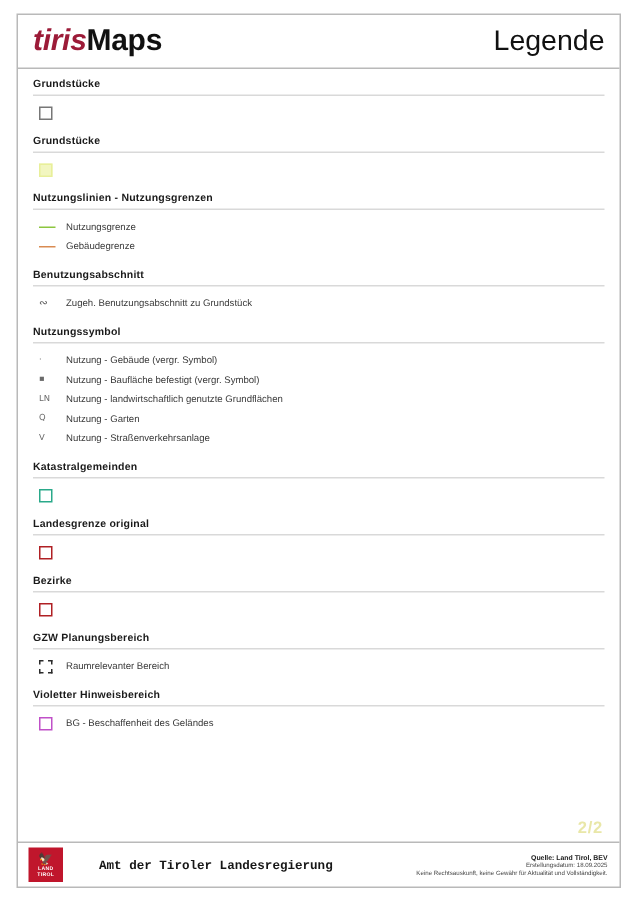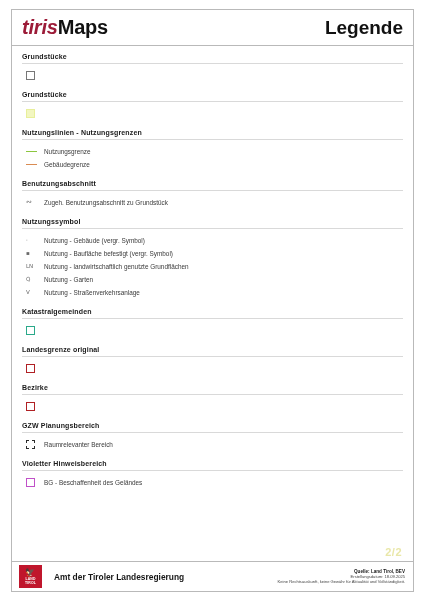--- a/index.html
+++ b/index.html
@@ -55,21 +55,21 @@
     font-style: italic;
     font-weight: bold;
     color: #9c1b38;
   }
   .brand .maps {
     font-weight: bold;
     color: #111111;
   }
   .doc-title {
     font-size: 19px;
-    font-weight: bold;
+    font-weight: normal;
     color: #111111;
     white-space: nowrap;
   }
 
   
   .legend-body {
     flex: 1 1 auto;
     position: relative;
     padding: 7px 10px 0 10px;
     overflow: hidden;
@@ -200,22 +200,23 @@
     line-height: 4px;
     color: #ffffff;
     font-weight: bold;
     letter-spacing: 0.2px;
     text-align: center;
   }
   .footer-org {
     font-size: 8.4px;
     font-weight: bold;
     color: #161616;
-    margin-left: 12px;
-    white-space: nowrap;
+    margin-left: 24px;
+    white-space: nowrap;
+    font-family: Liberation Mono, monospace;
   }
   .footer-right {
     flex: 0 0 auto;
     text-align: right;
     line-height: 1.25;
   }
   .footer-source {
     font-size: 4.6px;
     font-weight: bold;
     color: #1a1a1a;

